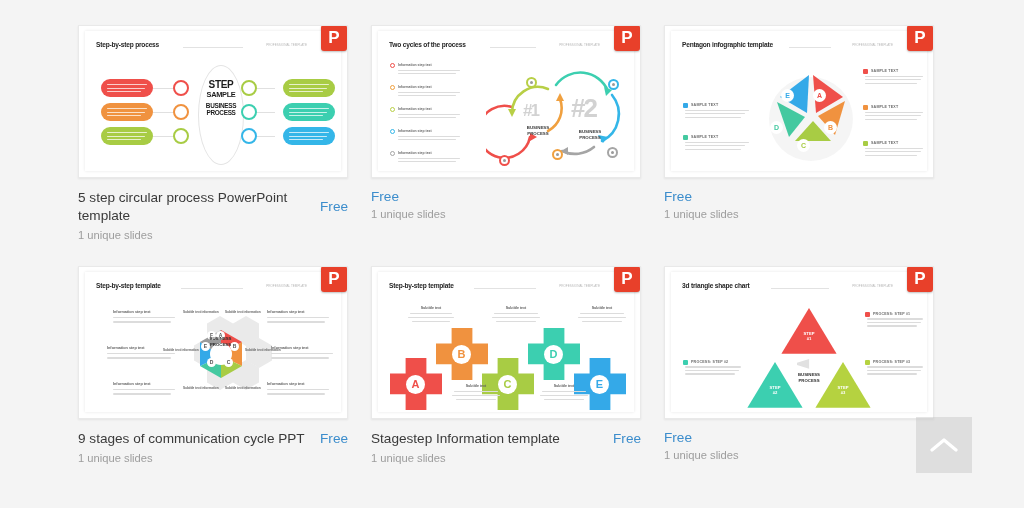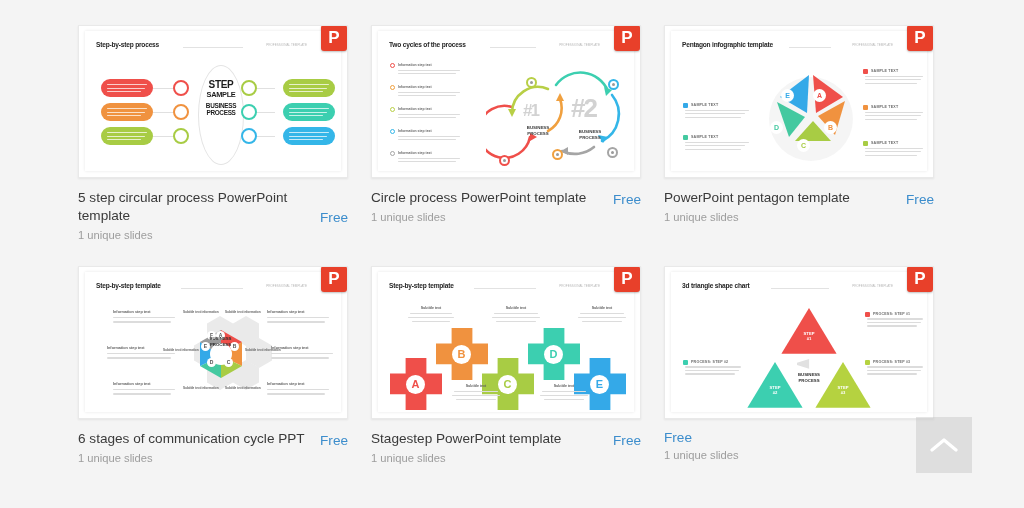--- a/index.html
+++ b/index.html
@@ -147,21 +147,21 @@
   .rtri {
     position: absolute;
     display: flex; align-items: center; justify-content: center;
     clip-path: polygon(50% 4%, 96% 92%, 4% 92%);
   }
   .rtri-lbl { font-size: 4.2px; font-weight: bold; color: #fff; text-align: center; line-height: 1.35; margin-top: 9px; }
   .c6-center { position: absolute; text-align: center; font-size: 4.3px; font-weight: bold; color: #2f2f2f; line-height: 1.4; }
 
   
   .meta { padding-top: 11px; position: relative; }
-  .meta-row { display: flex; justify-content: space-between; align-items: flex-end; gap: 8px; }
+  .meta-row { display: flex; justify-content: space-between; align-items: center; gap: 8px; }
   .title {
     font-size: 13.6px; color: #3a3a3a; line-height: 1.32;
     font-family: "Liberation Sans", sans-serif;
   }
   .free {
     font-size: 13.6px; color: #3c8dcc; flex: none; white-space: nowrap; cursor: pointer;
   }
   .subtitle { font-size: 11.2px; color: #9d9d9d; margin-top: 4px; }
 
   
@@ -335,21 +335,20 @@
           <div class="c2-hash" style="left:193px;top:62px;font-size:26px;">#2</div>
           <div class="c2-bp" style="left:190px;top:98px;width:44px;">
             <span style="display:block;">BUSINESS</span>
             <span style="display:block;">PROCESS</span>
           </div>
         </div>
         <div class="pbadge">P</div>
       </div>
       <div class="meta">
         <div class="meta-row">
-          <div class="title">Circle process PowerPoint template</div>
           <div class="free">Free</div>
         </div>
         <div class="subtitle">1 unique slides</div>
       </div>
     </div>
 
     <div class="card">
       <div class="thumb">
         <div class="slide">
           <div class="slide-title">Pentagon infographic template</div>
@@ -408,21 +407,20 @@
             <span class="c3-head">SAMPLE TEXT</span>
             <span class="ln bullet-l1" style="left:2px;width:58px;"></span>
             <span class="ln bullet-l2" style="left:2px;width:56px;"></span>
             <span class="ln bullet-l3" style="left:2px;width:52px;"></span>
           </div>
         </div>
         <div class="pbadge">P</div>
       </div>
       <div class="meta">
         <div class="meta-row">
-          <div class="title">PowerPoint pentagon template</div>
           <div class="free">Free</div>
         </div>
         <div class="subtitle">1 unique slides</div>
       </div>
     </div>
 
     <div class="card">
       <div class="thumb">
         <div class="slide">
           <div class="slide-title">Step-by-step template</div>
@@ -505,21 +503,21 @@
             <div class="h" style="font-size:3.1px;">Subtitle text information</div>
           </div>
           <div class="c4-sub" style="left:140px;top:114px;width:32px;">
             <div class="h" style="font-size:3.1px;">Subtitle text information</div>
           </div>
         </div>
         <div class="pbadge">P</div>
       </div>
       <div class="meta">
         <div class="meta-row">
-          <div class="title">6 stages of communication cycle PPT</div>
+          <div class="title">9 stages of communication cycle PPT</div>
           <div class="free">Free</div>
         </div>
         <div class="subtitle">1 unique slides</div>
       </div>
     </div>
 
     <div class="card">
       <div class="thumb">
         <div class="slide">
           <div class="slide-title">Step-by-step template</div>
@@ -566,21 +564,21 @@
             <div class="h">Subtitle text</div>
             <div class="ln" style="width:44px;margin:0 auto 2.6px;"></div>
             <div class="ln" style="width:48px;margin:0 auto 2.6px;"></div>
             <div class="ln" style="width:40px;margin:0 auto;"></div>
           </div>
         </div>
         <div class="pbadge">P</div>
       </div>
       <div class="meta">
         <div class="meta-row">
-          <div class="title">Stagestep PowerPoint template</div>
+          <div class="title">Stagestep Information template</div>
           <div class="free">Free</div>
         </div>
         <div class="subtitle">1 unique slides</div>
       </div>
     </div>
 
     <div class="card">
       <div class="thumb">
         <div class="slide">
           <div class="slide-title">3d triangle shape chart</div>

